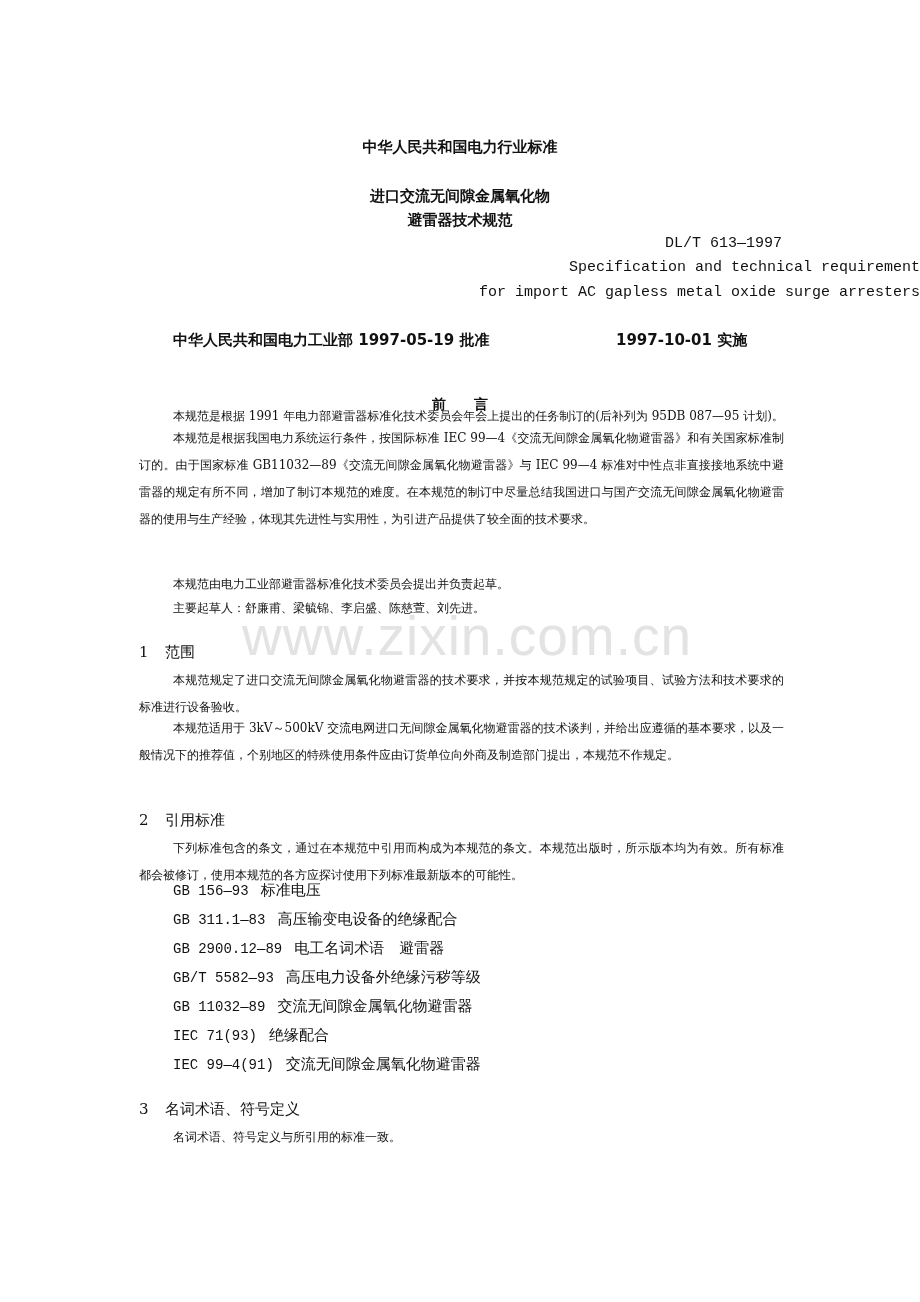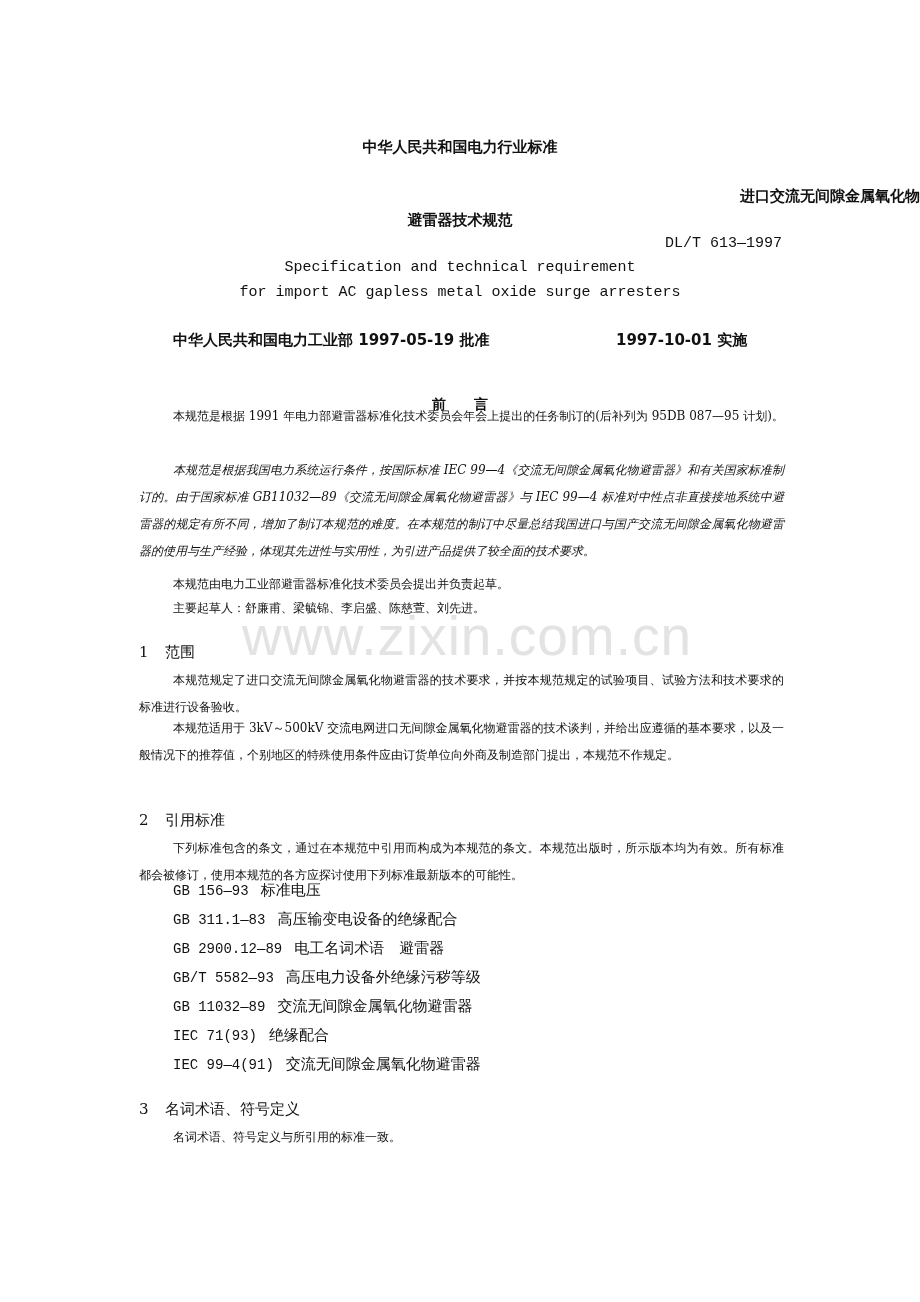--- a/index.html
+++ b/index.html
@@ -12,21 +12,21 @@
       height: 1302px;
       position: relative;
       overflow: hidden;
       color: #111111;
       font-family: "DejaVu Serif", "Liberation Serif", serif;
     }
     .abs { position: absolute; white-space: nowrap; }
     .center { left: 0; width: 920px; text-align: center; }
     .bold { font-weight: bold; }
     .sans { font-family: "DejaVu Sans", "Liberation Sans", sans-serif; }
-    .mono { font-family: "Liberation Mono", "DejaVu Sans Mono", monospace; }
+    .mono { font-family: "Liberation Mono", "DejaVu Sans Mono", monospace; text-align: right; }
     .h-title { font-size: 15px; }
     .watermark {
       position: absolute;
       left: 232px;
       top: 604px;
       width: 460px;
       text-align: right;
       font-family: "Liberation Sans", "DejaVu Sans", sans-serif;
       font-size: 55px;
       color: #e3e3e3;
@@ -65,35 +65,35 @@
   </style>
 </head>
 <body>
 
 <div class="watermark">www.zixin.com.cn</div>
 
 <div class="content">
 
   <div class="abs center sans bold h-title" style="top:138px;">中华人民共和国电力行业标准</div>
 
-  <div class="abs center sans bold h-title" style="top:187px;text-align:right;">进口交流无间隙金属氧化物</div>
+  <div class="abs center sans bold h-title" style="top:187px;">进口交流无间隙金属氧化物</div>
   <div class="abs center sans bold h-title" style="top:211px;">避雷器技术规范</div>
 
   <div class="abs mono" style="top:235px; right:138px; font-size:15px;">DL/T 613—1997</div>
 
   <div class="abs center mono" style="top:259px; font-size:15px;">Specification and technical requirement</div>
   <div class="abs center mono" style="top:284px; font-size:15px;">for import AC gapless metal oxide surge arresters</div>
 
   <div class="abs sans bold" style="top:331px; left:173px; font-size:15px;">中华人民共和国电力工业部 1997-05-19 批准</div>
   <div class="abs sans bold" style="top:331px; left:616px; font-size:15px;">1997-10-01 实施</div>
 
   <div class="abs center sans bold" style="top:396px; font-size:14px;">前　　言</div>
 
   <div class="para" style="top:403px;">本规范是根据 1991 年电力部避雷器标准化技术委员会年会上提出的任务制订的(后补列为 95DB 087—95 计划)。</div>
-  <div class="para" style="top:457px;font-style:italic;">本规范是根据我国电力系统运行条件，按国际标准 IEC 99—4《交流无间隙金属氧化物避雷器》和有关国家标准制订的。由于国家标准 GB11032—89《交流无间隙金属氧化物避雷器》与 IEC 99—4 标准对中性点非直接接地系统中避雷器的规定有所不同，增加了制订本规范的难度。在本规范的制订中尽量总结我国进口与国产交流无间隙金属氧化物避雷器的使用与生产经验，体现其先进性与实用性，为引进产品提供了较全面的技术要求。</div>
+  <div class="para" style="top:425px;">本规范是根据我国电力系统运行条件，按国际标准 IEC 99—4《交流无间隙金属氧化物避雷器》和有关国家标准制订的。由于国家标准 GB11032—89《交流无间隙金属氧化物避雷器》与 IEC 99—4 标准对中性点非直接接地系统中避雷器的规定有所不同，增加了制订本规范的难度。在本规范的制订中尽量总结我国进口与国产交流无间隙金属氧化物避雷器的使用与生产经验，体现其先进性与实用性，为引进产品提供了较全面的技术要求。</div>
   <div class="para" style="top:571px;">本规范由电力工业部避雷器标准化技术委员会提出并负责起草。</div>
   <div class="para" style="top:595px;">主要起草人：舒廉甫、梁毓锦、李启盛、陈慈萱、刘先进。</div>
 
   <div class="sec-heading" style="top:643px;">
     <span class="num">1</span><span>范围</span>
   </div>
   <div class="para" style="top:667px;">本规范规定了进口交流无间隙金属氧化物避雷器的技术要求，并按本规范规定的试验项目、试验方法和技术要求的标准进行设备验收。</div>
   <div class="para" style="top:715px;">本规范适用于 3kV～500kV 交流电网进口无间隙金属氧化物避雷器的技术谈判，并给出应遵循的基本要求，以及一般情况下的推荐值，个别地区的特殊使用条件应由订货单位向外商及制造部门提出，本规范不作规定。</div>
 
   <div class="sec-heading" style="top:811px;">

